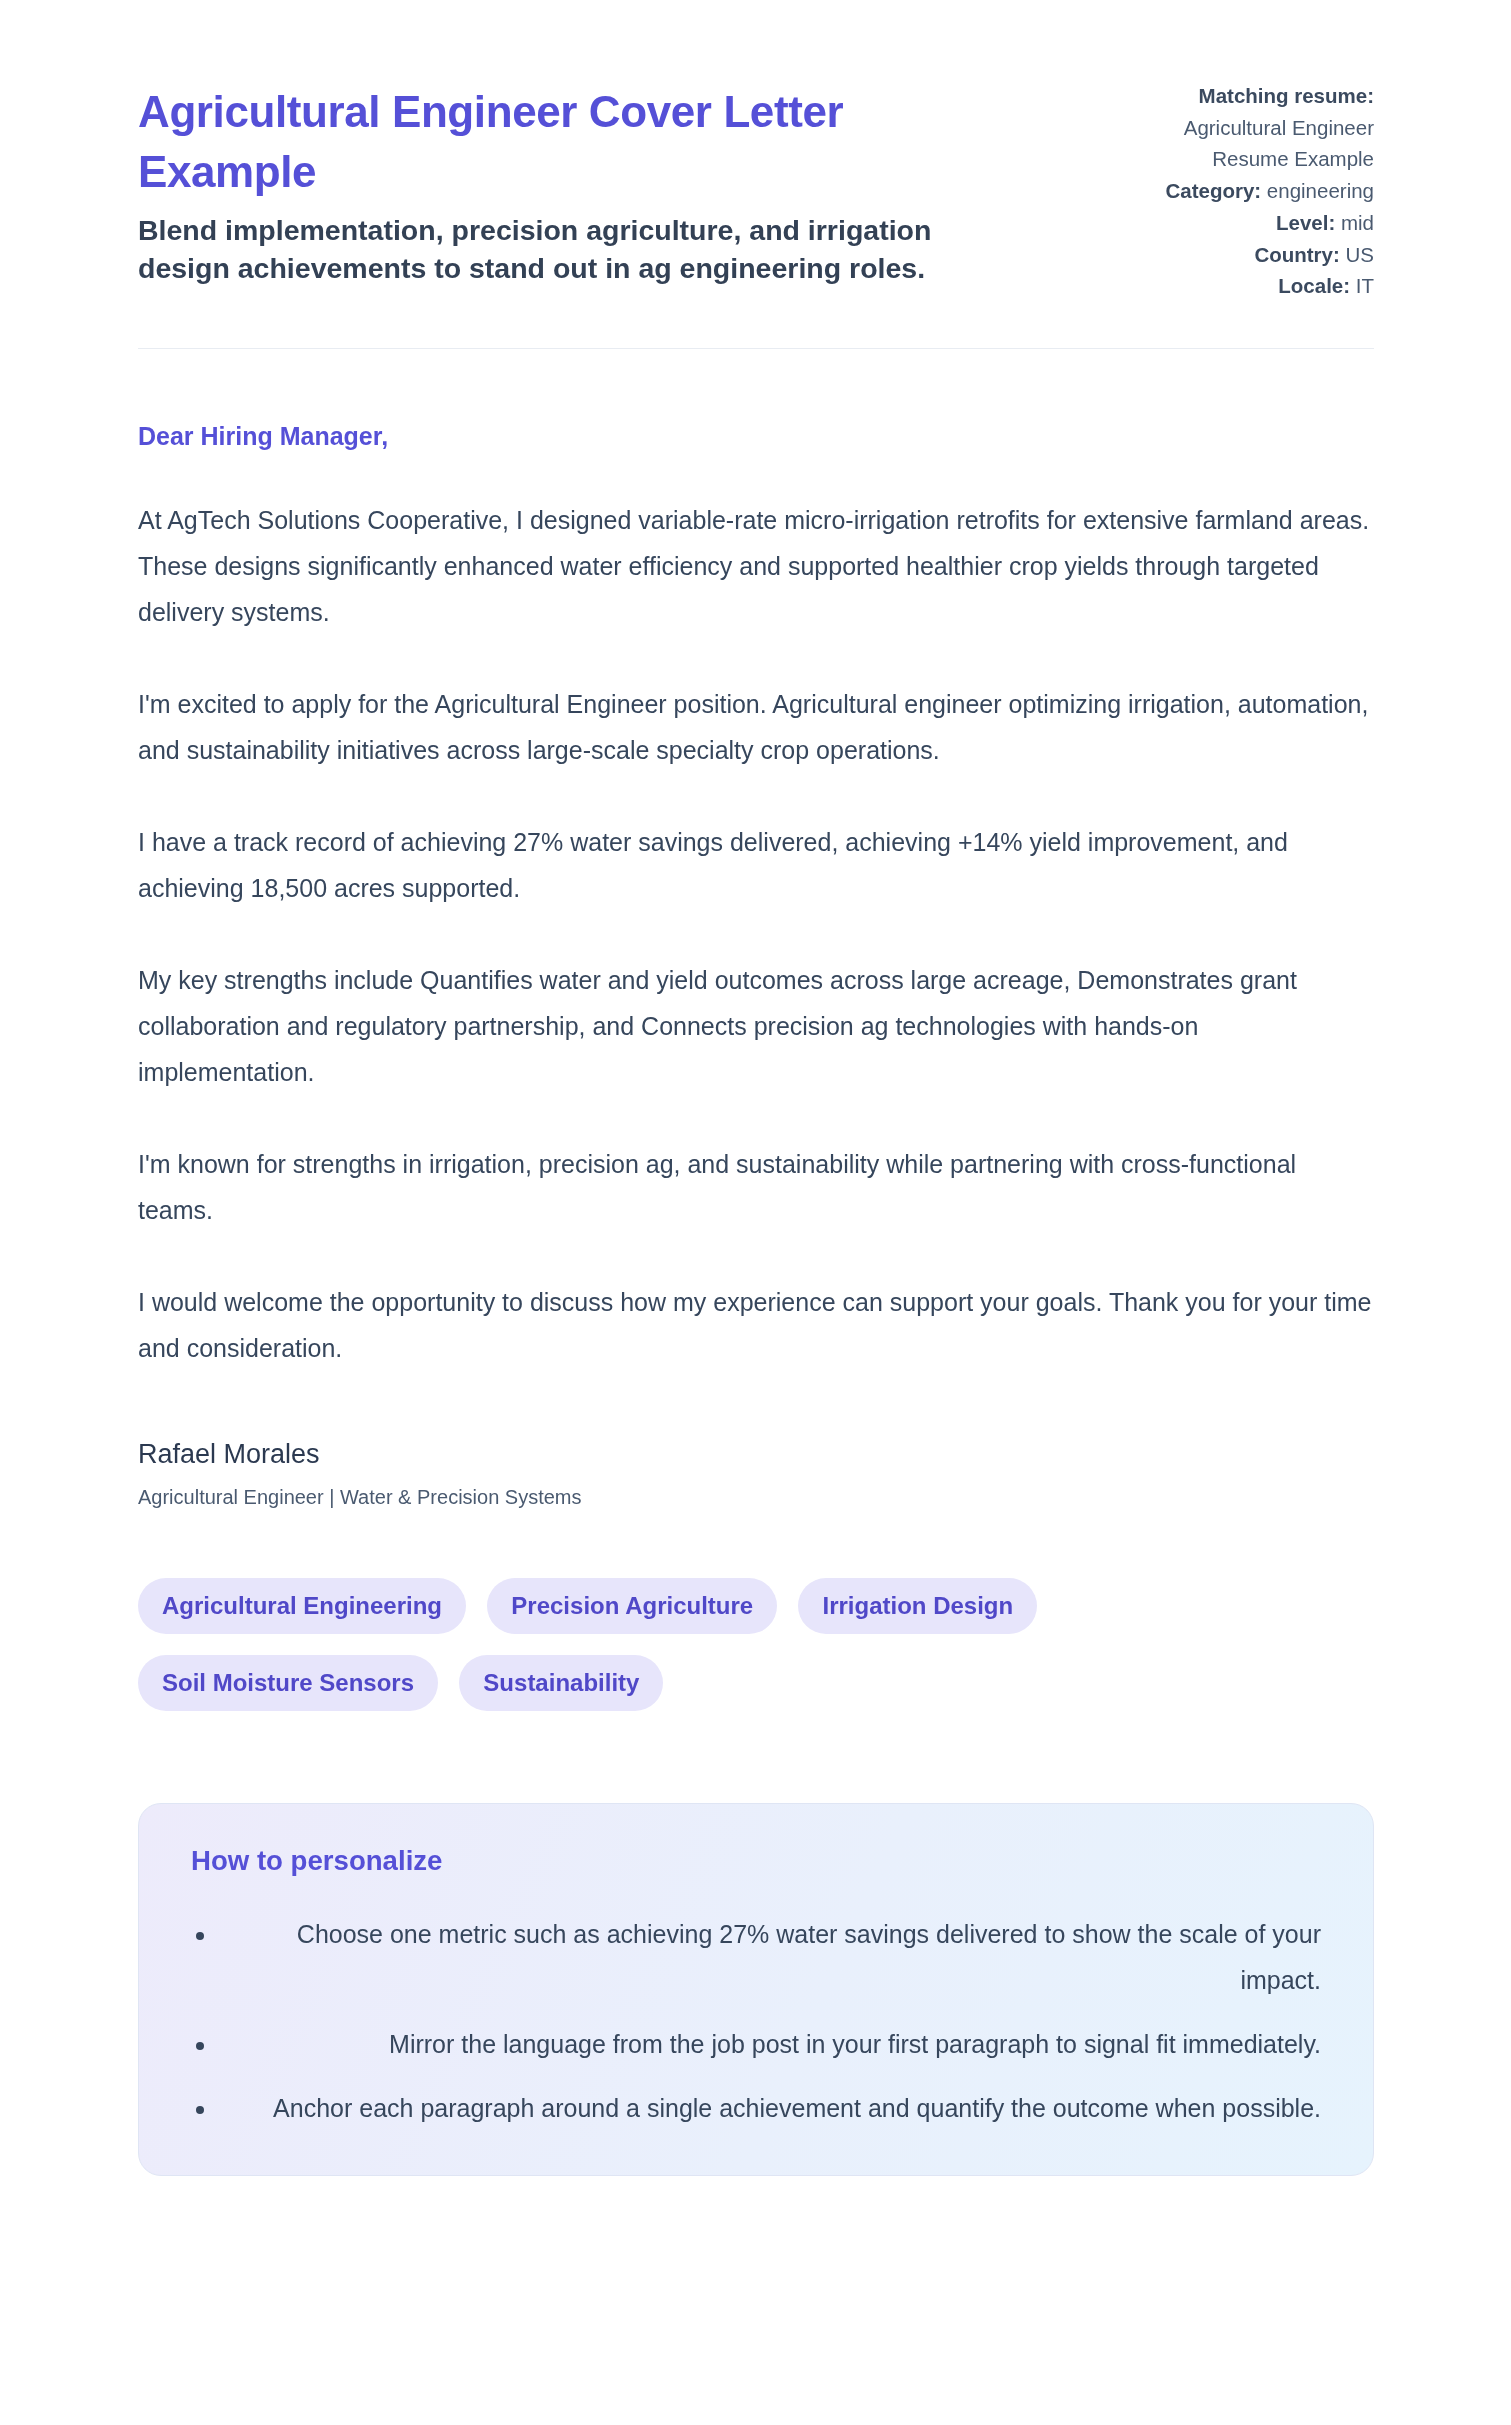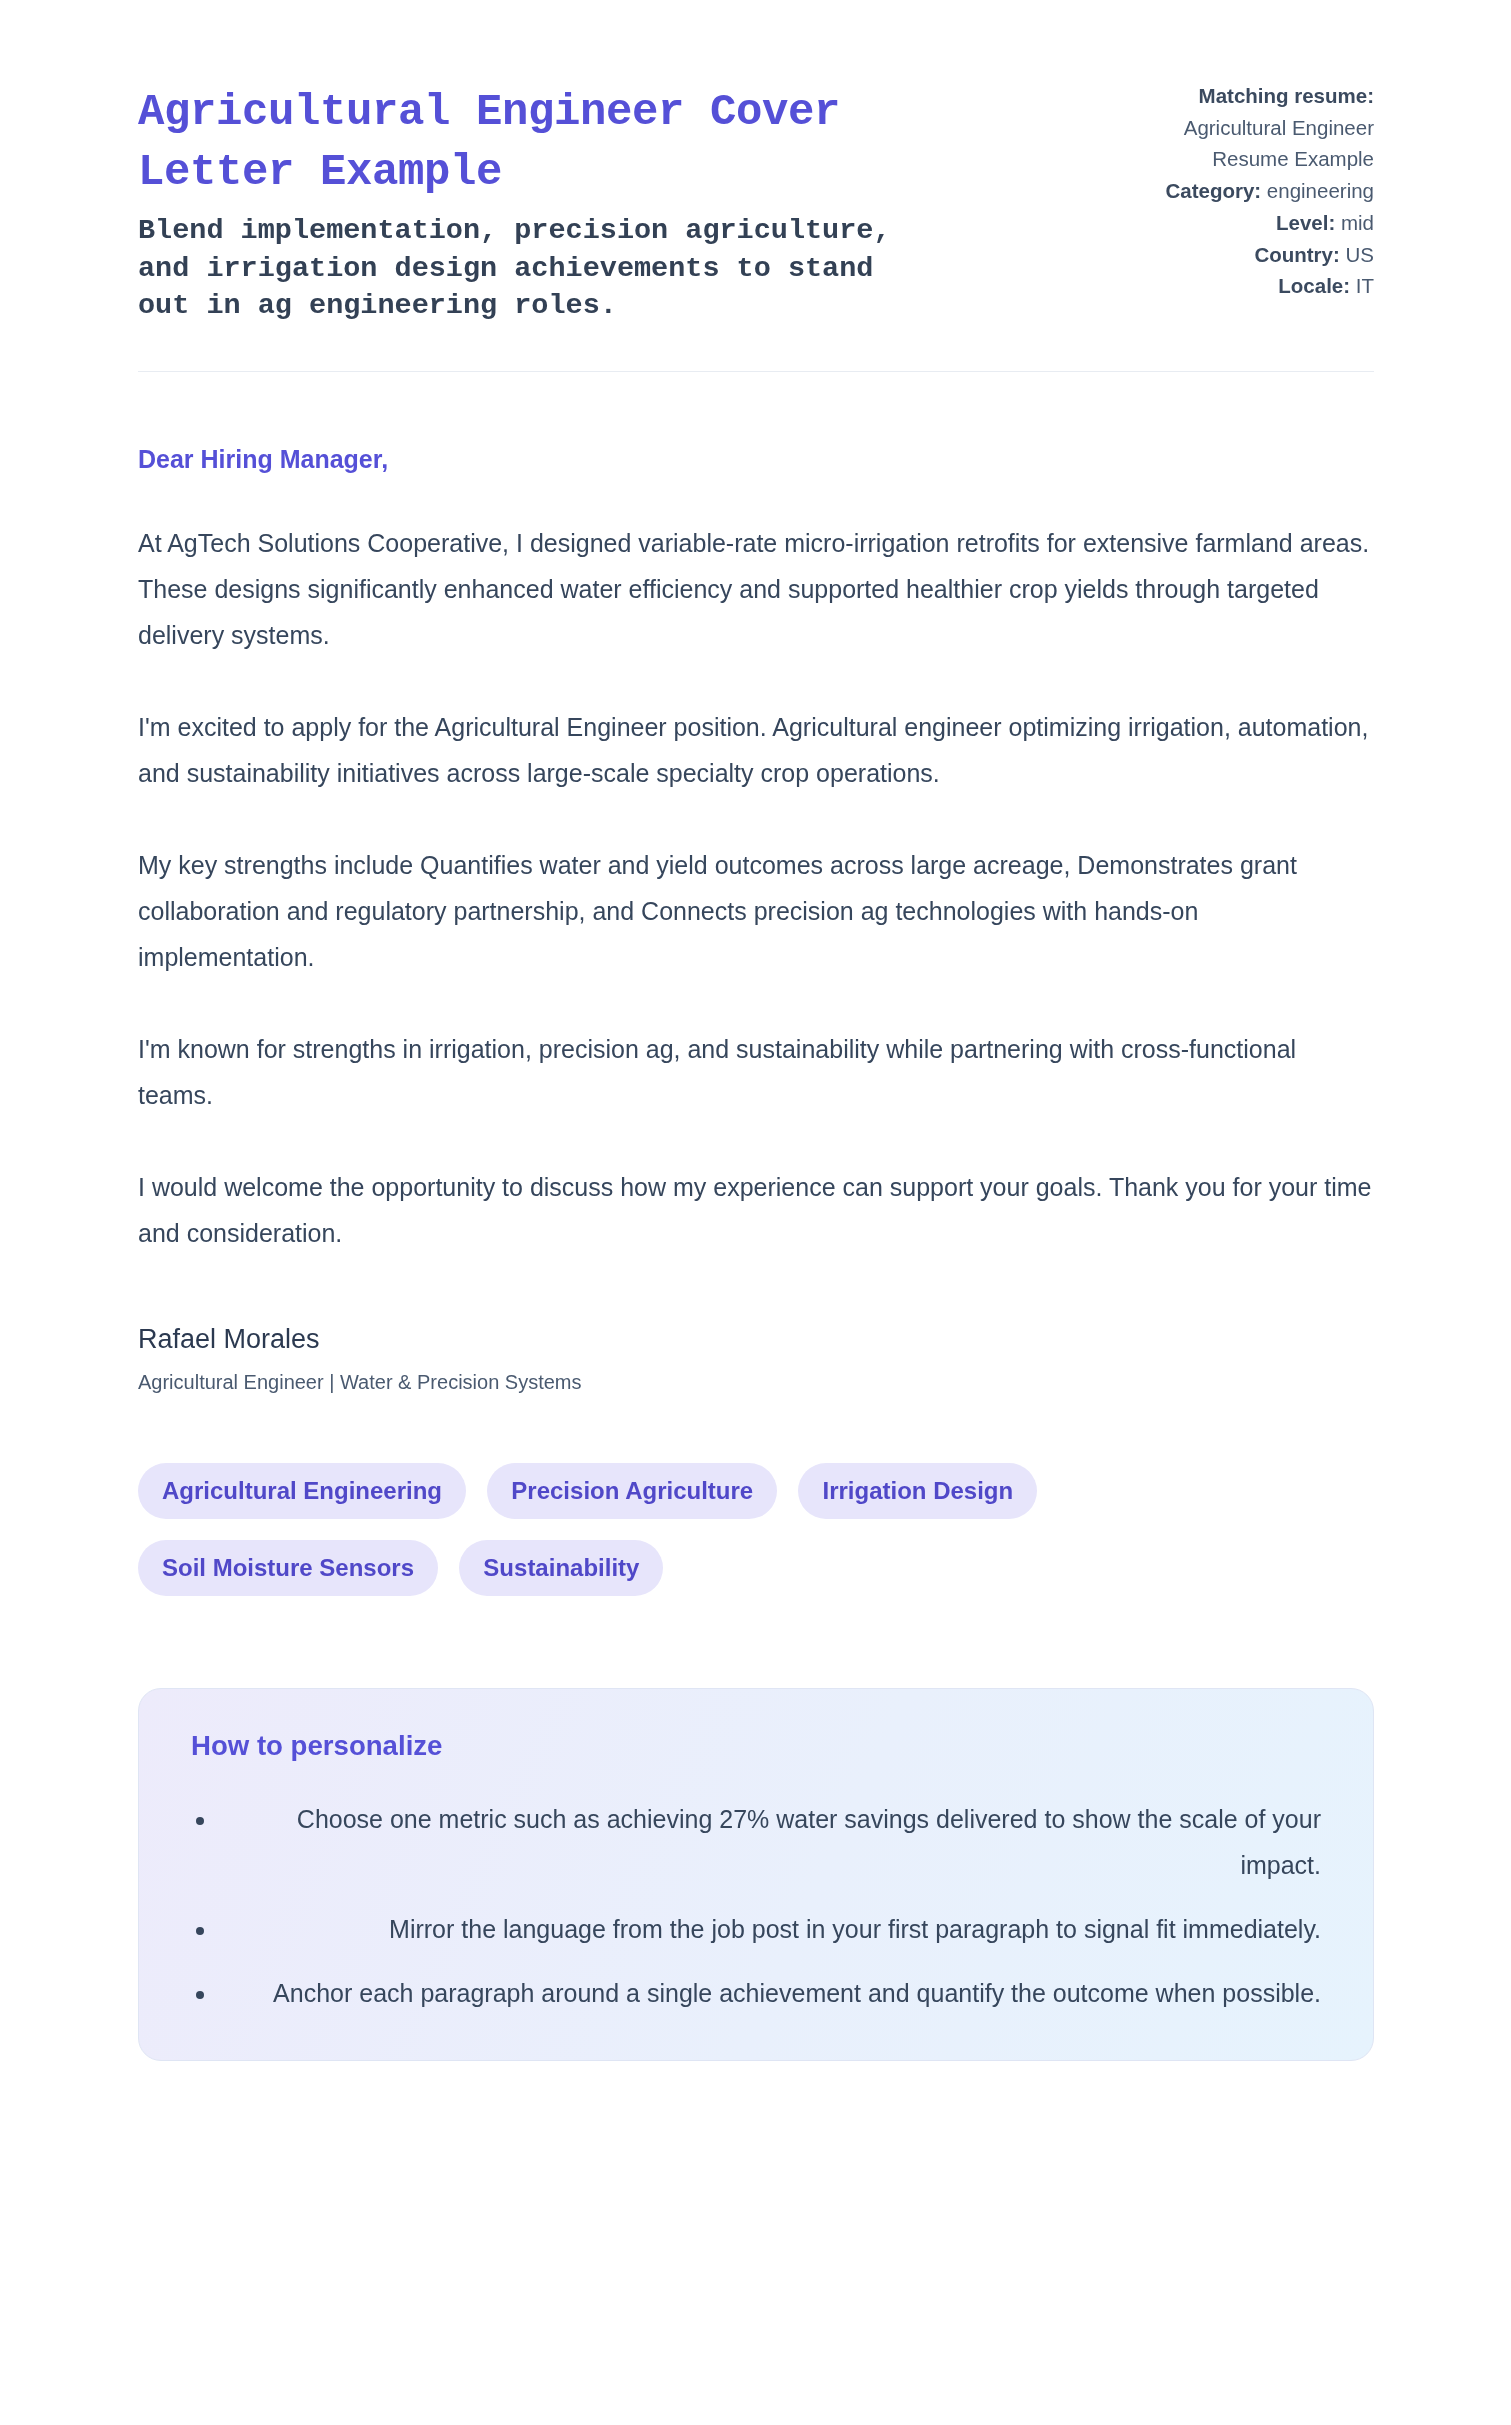--- a/index.html
+++ b/index.html
@@ -26,21 +26,21 @@
     min-height:2426px;
     background:#ffffff;
     padding:78px 138px 0 138px;
   }
   
   .header{
     display:flex;
     justify-content:space-between;
     align-items:flex-start;
   }
-  .header-left{max-width:889px;font-family:Liberation Mono, monospace;}
+  .header-left{max-width:889px;}
   .page-title{
     margin:3.6px 0 9px 0;
     font-size:44px;
     line-height:1.38;
     font-weight:800;
     color:var(--accent);
     max-width:809px;
     letter-spacing:-0.4px;
   }
   .page-subtitle{
@@ -175,20 +175,21 @@
       </div>
     </aside>
   </header>
 
   <hr class="divider">
 
   <main>
     <p class="salutation">Dear Hiring Manager,</p>
     <p class="letter-paragraph">At AgTech Solutions Cooperative, I designed variable-rate micro-irrigation retrofits for extensive farmland areas. These designs significantly enhanced water efficiency and supported healthier crop yields through targeted delivery systems.</p>
     <p class="letter-paragraph">I'm excited to apply for the Agricultural Engineer position. Agricultural engineer optimizing irrigation, automation, and sustainability initiatives across large-scale specialty crop operations.</p>
+    <p class="letter-paragraph">I have a track record of achieving 27% water savings delivered, achieving +14% yield improvement, and achieving 18,500 acres supported.</p>
     <p class="letter-paragraph">My key strengths include Quantifies water and yield outcomes across large acreage, Demonstrates grant collaboration and regulatory partnership, and Connects precision ag technologies with hands-on implementation.</p>
     <p class="letter-paragraph">I'm known for strengths in irrigation, precision ag, and sustainability while partnering with cross-functional teams.</p>
     <p class="letter-paragraph">I would welcome the opportunity to discuss how my experience can support your goals. Thank you for your time and consideration.</p>
 
     <p class="sig-name">Rafael Morales</p>
     <p class="sig-role">Agricultural Engineer | Water &amp; Precision Systems</p>
 
     <div class="tags">
       <span class="tag">Agricultural Engineering</span>
       <span class="tag">Precision Agriculture</span>

